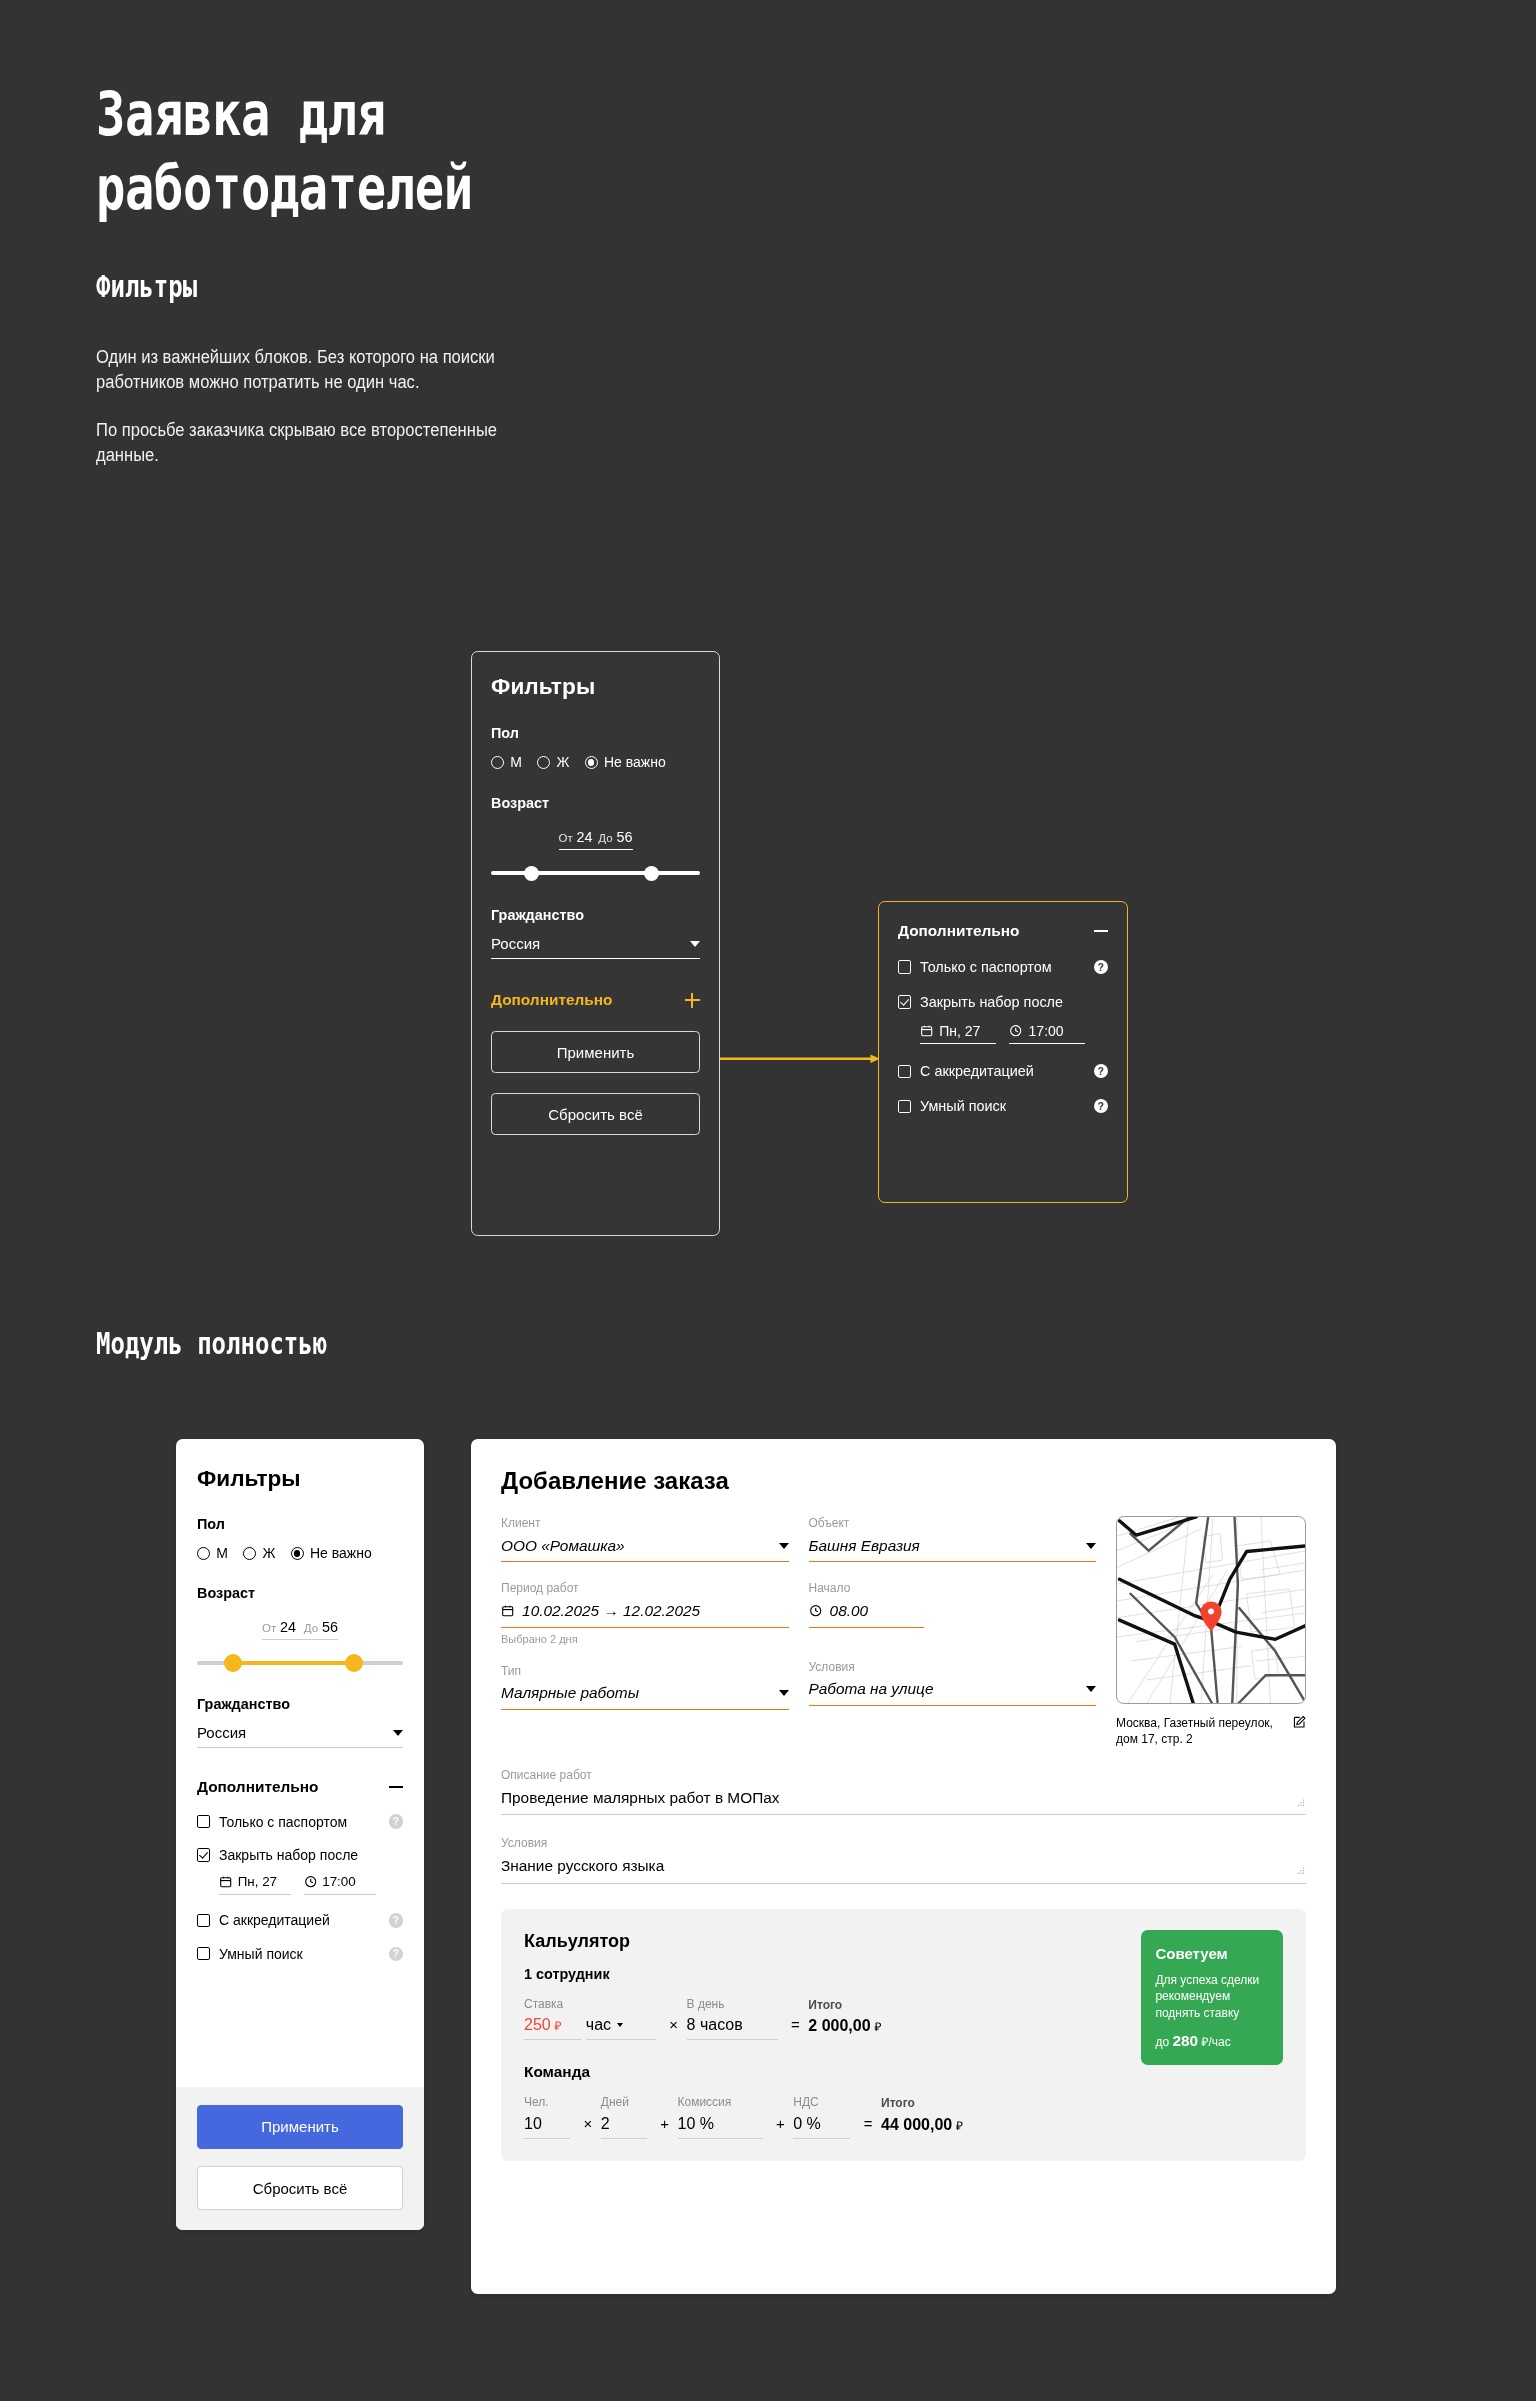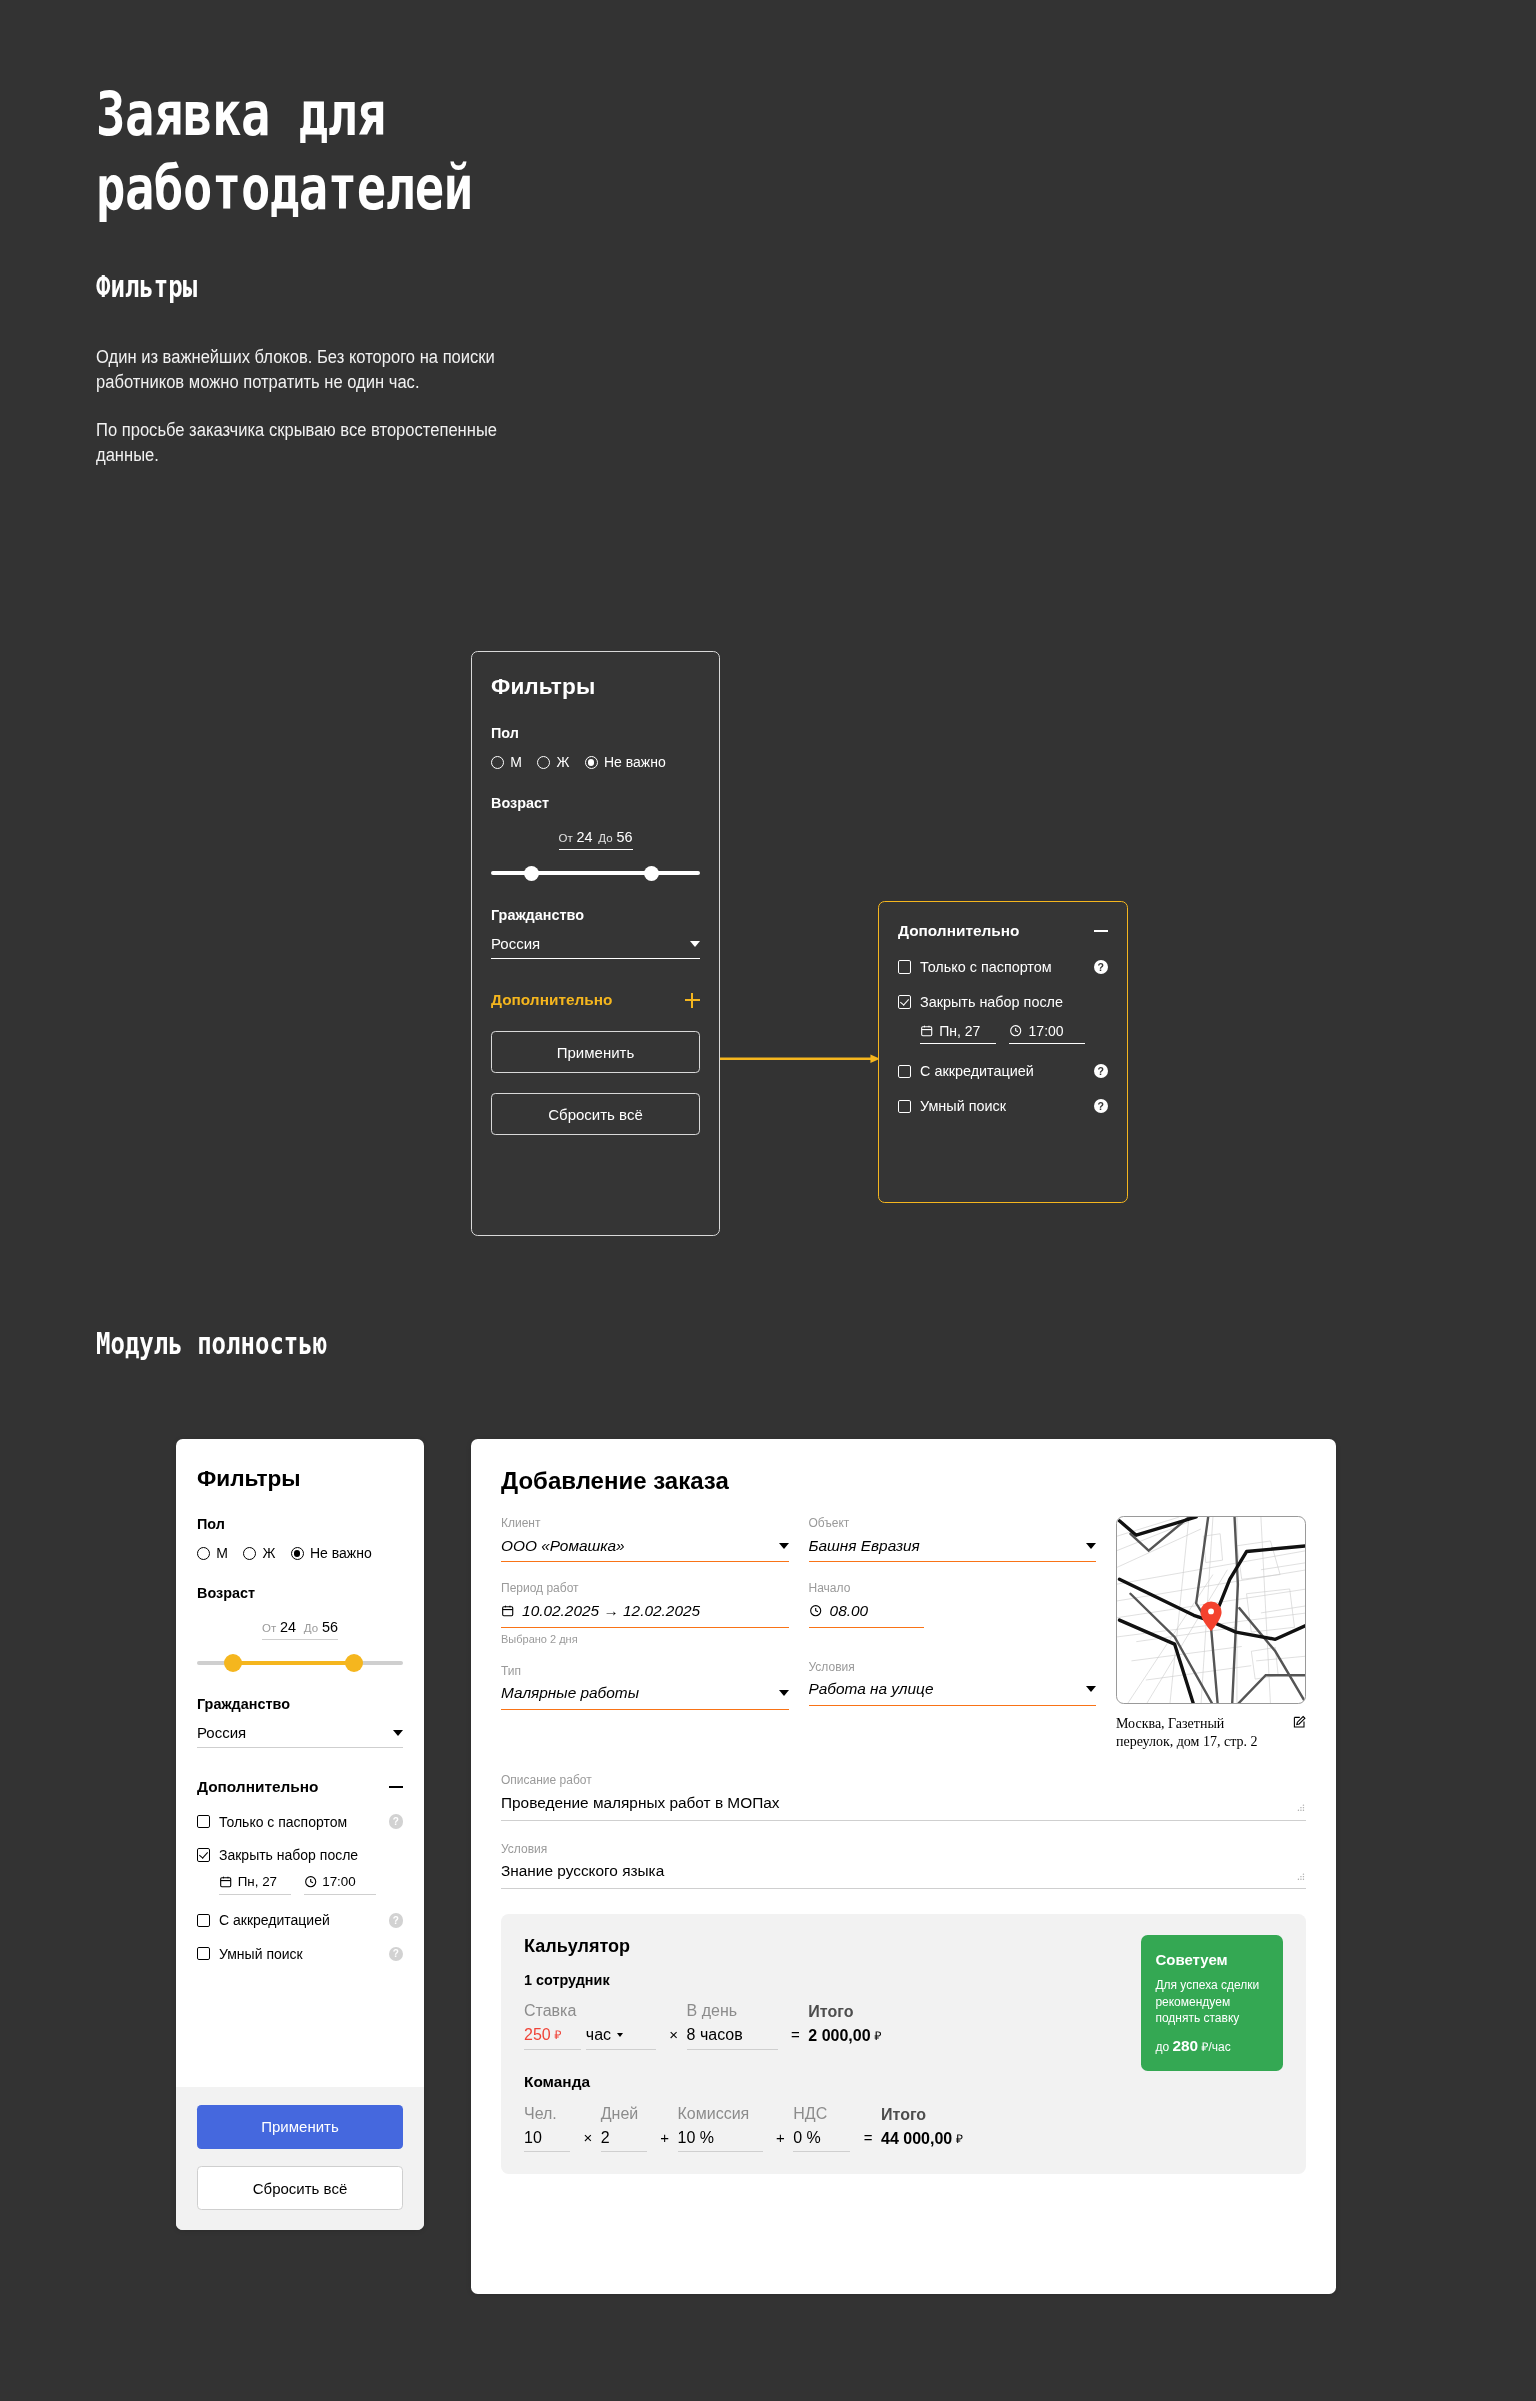--- a/index.html
+++ b/index.html
@@ -176,29 +176,29 @@
   .fhint { font-size: 11px; color:#9a9a9a; margin-top: 4.8px; }
   .fline.short { width: 115px; }
 
   .wide-field { margin-top: 21px; }
   .wide-line { margin-top: 6.7px; border-bottom: 1px solid #cfcfcf; padding-bottom: 7.7px; display:flex; align-items:flex-end; justify-content:space-between; }
   .wide-line .v { font-size: 15.4px; color:#000; }
   .resize { width: 8.6px; height: 8.6px; opacity:.55; }
 
   .mapbox { width: 190px; height: 188px; border: 1.4px solid #9a9a9a; border-radius: 7.7px; overflow:hidden; background:#fff; }
   .addr { display:flex; align-items:flex-start; gap: 8.6px; margin-top: 10.6px; }
-  .addr .txt { font-size: 14px; color:#000; line-height: 1.35; flex:1;font-family:Liberation Serif, serif; }
+  .addr .txt { font-size: 12px; color:#000; line-height: 1.35; flex:1; }
 
   
   .calc { margin-top: 25px; background:#f2f2f2; border-radius: 7.7px; padding: 22px 23px; position: relative; }
   .calc-h { font-size: 18px; font-weight:700; color:#000; }
   .calc-sub { font-size: 14.4px; font-weight:700; color:#000; margin-top: 14.4px; }
   .crow { display:flex; align-items:flex-end; margin-top: 14.4px; }
   .ccell { margin-right: 4.8px; }
-  .ccap { font-size: 16px; color:#8c8c8c; }
+  .ccap { font-size: 12px; color:#8c8c8c; }
   .ccap.b { font-weight:700; color:#4d4d4d; }
   .cval { font-size: 16px; color:#000; margin-top: 5.8px; border-bottom: 1px solid #cfcfcf; padding-bottom: 4.8px; display:flex; align-items:center; gap: 3.8px; }
   .cval.nb { border-bottom: none; }
   .cval .rub { font-size: 12px; }
   .cop { font-size: 15px; color:#000; margin: 0 8.6px 6.7px 8.6px; }
   .red { color:#F04438; }
   .bold { font-weight:700; }
   .mini-caret { width:0;height:0;border-left:3.8px solid transparent;border-right:3.8px solid transparent;border-top:4.8px solid #000; margin-left:1.9px; }
 
   .advice {

